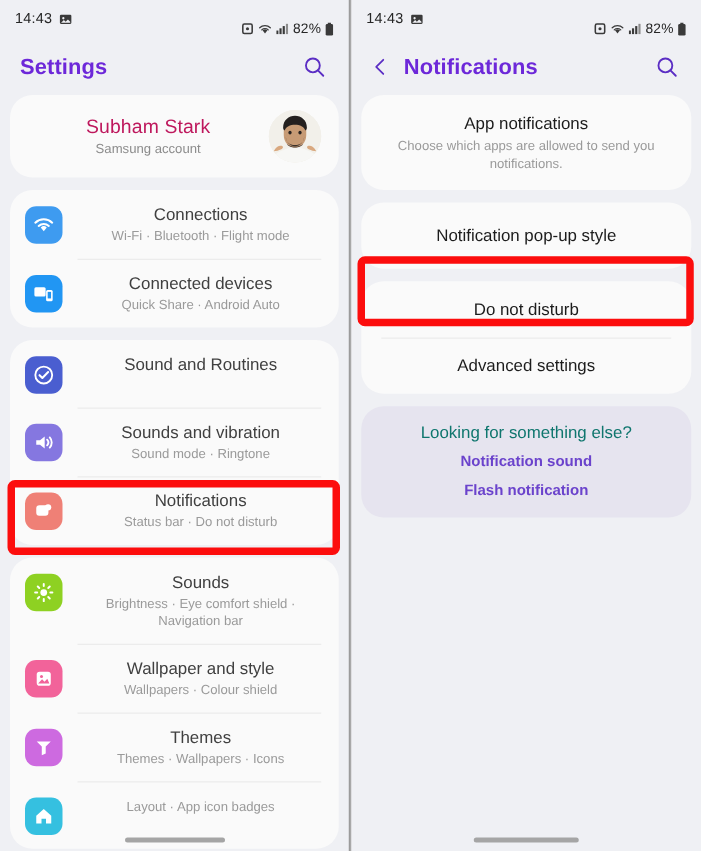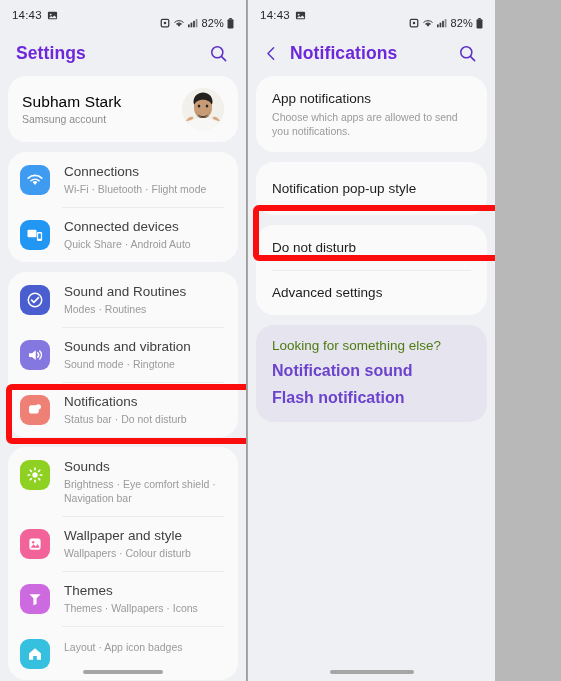--- a/index.html
+++ b/index.html
@@ -2,21 +2,21 @@
 <html><head>
 <meta charset="utf-8">
 <style>
   * { box-sizing: border-box; margin: 0; padding: 0; }
   html, body {
     width: 561px; height: 681px;
     background: #b8b8b8;
     font-family: "Liberation Sans", sans-serif;
     overflow: hidden;
   }
-  .screens { display: flex; width: 495px; height: 681px; background: #a8a8a8; }
+  .screens { display: flex; width: 561px; height: 681px; background: #a8a8a8; text-align: center; }
 
   .phone {
     position: relative;
     height: 681px;
     background: #eff0f4;
     overflow: hidden;
   }
   .phone.left  { width: 280px; border-right: 1px solid #9b9b9b; }
   .phone.right { width: 280px; margin-left: 1px; }
 
@@ -59,21 +59,21 @@
   .card {
     background: #fafafa;
     border-radius: 18px;
     margin-bottom: 10px;
     overflow: hidden;
   }
 
   
   .profile { display: flex; align-items: center; padding: 12px 14px; }
   .profile .ptext { flex: 1; }
-  .profile .pname { font-size: 15.5px; color: #000000; font-weight: normal; letter-spacing: .1px; }
+  .profile .pname { font-size: 15.5px; color: #be185d; font-weight: normal; letter-spacing: .1px; }
   .profile .psub  { font-size: 10.5px; color: #8c8c8c; margin-top: 2px; }
   .avatar {
     width: 42px; height: 42px; border-radius: 50%;
     background: #f1efe9; position: relative; overflow: hidden; flex: 0 0 42px;
   }
 
   
   .row {
     display: flex; align-items: flex-start;
     padding: 11px 14px 11px 12px;
@@ -96,22 +96,22 @@
   .prow { padding: 14px 16px; position: relative; }
   .prow .ptitle { font-size: 13.5px; color: #1c1c1c; line-height: 17px; }
   .prow .psubtxt { font-size: 10.5px; color: #9a9a9a; line-height: 14px; margin-top: 3px; }
   .prow + .prow::before {
     content: ""; position: absolute; left: 16px; right: 16px; top: 0;
     height: 1px; background: #ececec;
   }
 
   
   .card.tint { background: #e6e4ef; padding: 13px 16px 15px; }
-  .tint .tint-title { font-size: 13.5px; color: #4d7c0f; margin-bottom: 9px; }
-  .tint .link { font-size: 16px; color: #6b43cc; font-weight: bold; margin-top: 9px; display: block; }
+  .tint .tint-title { font-size: 13.5px; color: #0f766e; margin-bottom: 9px; }
+  .tint .link { font-size: 12px; color: #6b43cc; font-weight: bold; margin-top: 9px; display: block; }
 
   
   .hl {
     position: absolute;
     border: 6px solid #fc0d0d;
     border-radius: 6px;
     pointer-events: none;
     z-index: 20;
   }
   #hl-left  { left: 6px;  top: 384px; width: 266px; height: 60px; }
@@ -246,21 +246,20 @@
       <div class="card">
         <div class="row">
           <div class="ico" style="background:#4a5ed0">
             <svg width="18" height="18" viewBox="0 0 24 24">
                 <circle cx="12" cy="12" r="9" fill="none" stroke="#fff" stroke-width="2"></circle>
                 <path d="M7.5 12.2l3 3 6.2-6.4" stroke="#fff" stroke-width="2.2" fill="none" stroke-linecap="round" stroke-linejoin="round"></path>
               </svg>
           </div>
           <div class="rtxt">
             <div class="rtitle">Sound and Routines</div>
-            <div class="rsub">Modes  ·  Routines</div>
           </div>
         </div>
         <div class="row">
           <div class="ico" style="background:#8577e0">
             <svg width="18" height="18" viewBox="0 0 24 24">
                 <path d="M4 9.5h4l5-4v13l-5-4H4z" fill="#fff"></path>
                 <path d="M15.6 9a4.4 4.4 0 010 6" stroke="#fff" stroke-width="2" fill="none" stroke-linecap="round"></path>
                 <path d="M18.4 6.6a8 8 0 010 10.8" stroke="#fff" stroke-width="2" fill="none" stroke-linecap="round"></path>
               </svg>
           </div>
@@ -308,21 +307,21 @@
         <div class="row">
           <div class="ico" style="background:#f2639a">
             <svg width="18" height="18" viewBox="0 0 24 24">
                 <rect x="4.5" y="4.5" width="15" height="15" rx="3" fill="#fff"></rect>
                 <circle cx="9.6" cy="9.6" r="1.6" fill="#f2639a"></circle>
                 <path d="M6 17l4.2-4.6 2.6 2.8 3-3.2L18 17z" fill="#f2639a"></path>
               </svg>
           </div>
           <div class="rtxt">
             <div class="rtitle">Wallpaper and style</div>
-            <div class="rsub">Wallpapers  ·  Colour disturb</div>
+            <div class="rsub">Wallpapers  ·  Colour shield</div>
           </div>
         </div>
         <div class="row">
           <div class="ico" style="background:#cd6ae0">
             <svg width="18" height="18" viewBox="0 0 24 24">
                 <path d="M4.5 5.5h15l-5.4 5.4v7.6l-4.2 1.8v-9.4z" fill="#fff"></path>
               </svg>
           </div>
           <div class="rtxt">
             <div class="rtitle">Themes</div>

